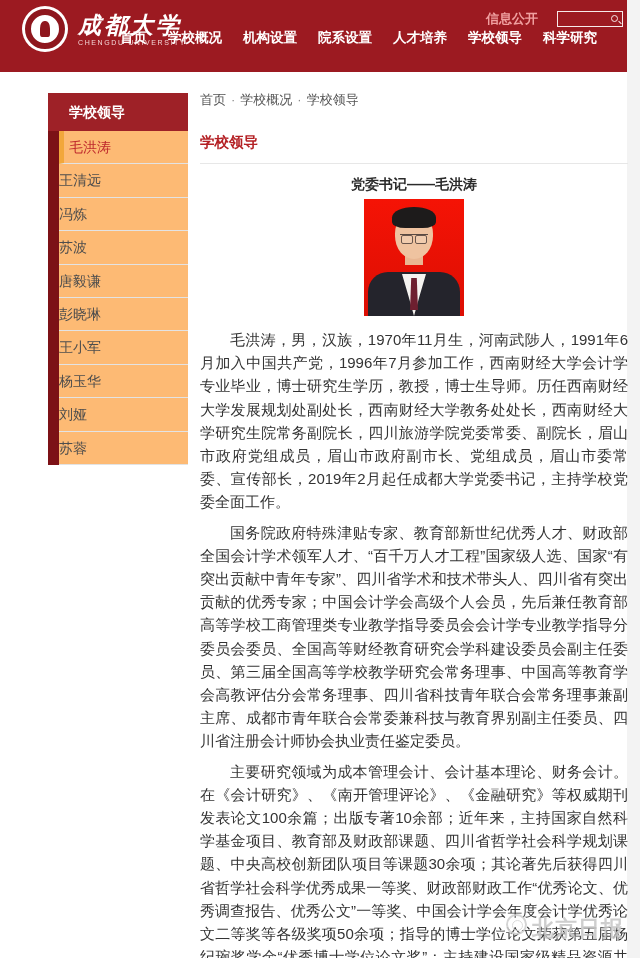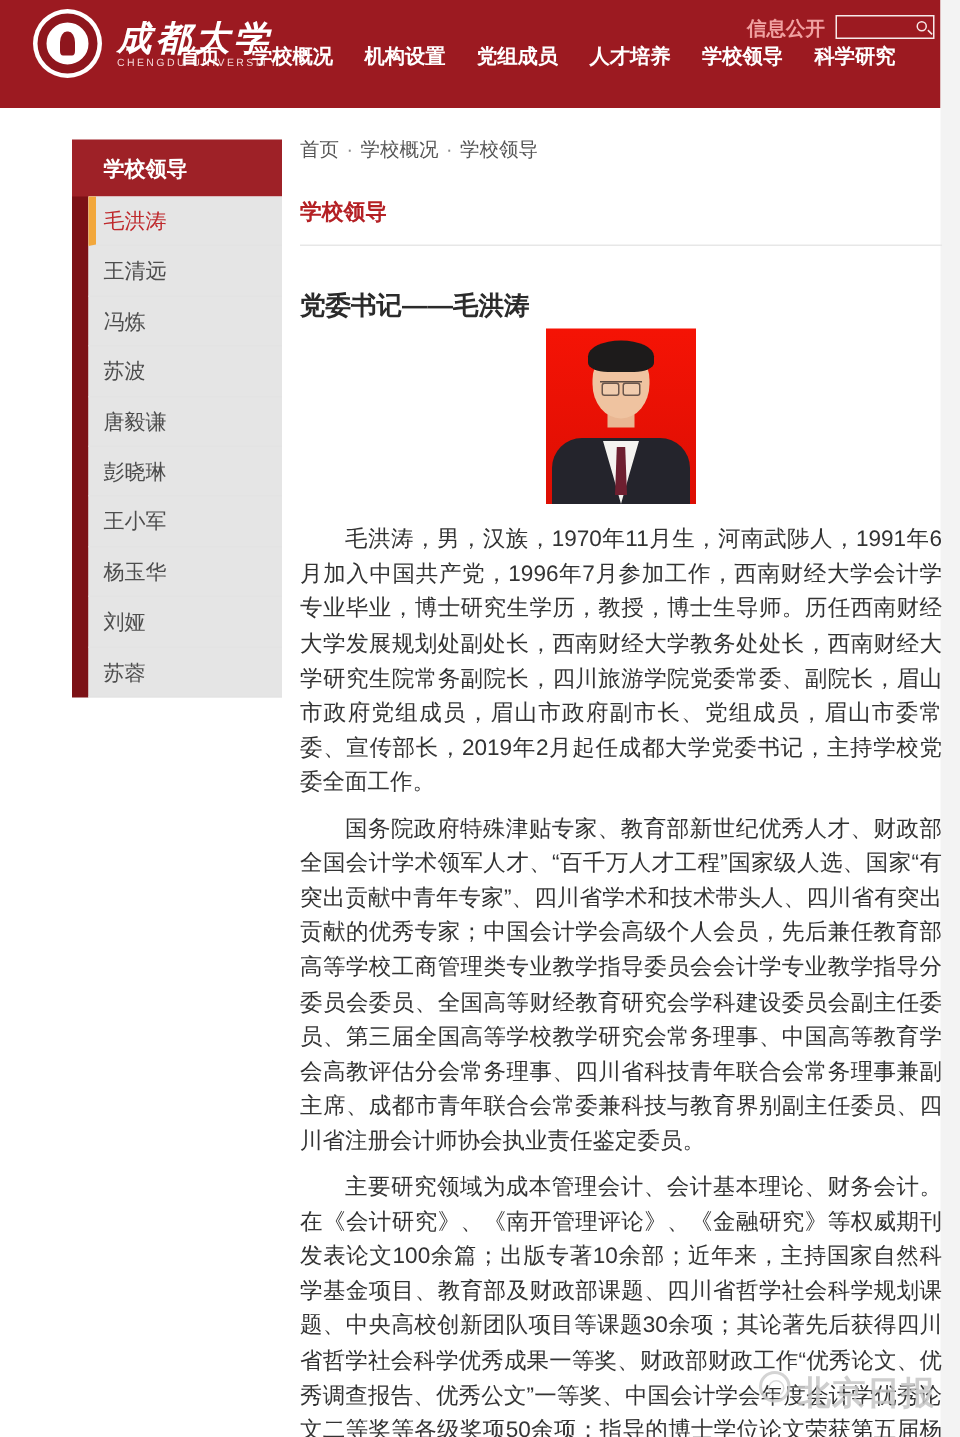--- a/index.html
+++ b/index.html
@@ -10,49 +10,49 @@
   
   .site-header { position:absolute; left:0; top:0; width:627px; height:72px; background:#9c1a21; }
   .logo-link { position:absolute; left:22px; top:6px; display:flex; align-items:center; gap:10px; text-decoration:none; }
   .seal { width:46px; height:46px; border-radius:50%; background:#ffffff; display:flex; align-items:center; justify-content:center; }
   .seal-ring { width:40px; height:40px; border-radius:50%; border:6px solid #8e161d; background:#ffffff; display:flex; align-items:center; justify-content:center; }
   .seal-mark { width:10px; height:16px; background:#8e161d; border-radius:45% 45% 20% 20%; }
   .logo-text { display:flex; flex-direction:column; }
   .logo-cn { color:#ffffff; font-size:23px; font-weight:bold; font-style:italic; letter-spacing:3px; line-height:26px; }
   .logo-en { color:#f3d6d6; font-size:7px; letter-spacing:1.6px; margin-top:1px; }
 
-  .header-topright { position:absolute; right:4px; top:10px; display:flex; align-items:flex-start; gap:7px; }
+  .header-topright { position:absolute; right:4px; top:10px; display:flex; align-items:center; gap:19px; }
   .info-link { color:#f0a0a0; font-size:13px; font-weight:bold; text-decoration:none; white-space:nowrap; }
   .search-box { width:66px; height:16px; border:1px solid #f7eaea; background:transparent; position:relative; cursor:text; }
   .mag { position:absolute; right:4px; top:3px; width:7px; height:7px; border:1px solid #f7eaea; border-radius:50%; }
   .mag::after { content:""; position:absolute; left:6px; top:6px; width:4px; height:1px; background:#f7eaea; transform:rotate(45deg); }
 
   .main-nav { position:absolute; left:120px; top:29px; width:500px; }
   .nav-row { display:flex; gap:21px; margin-bottom:7px; }
   .nav-link { color:#ffffff; font-size:13.5px; font-weight:bold; text-decoration:none; white-space:nowrap; }
 
   
   .scroll-strip { position:absolute; right:0; top:0; width:13px; height:958px; background:#f3f3f3; }
 
   
   .sidebar-strip { position:absolute; left:48px; top:110px; width:11px; height:355px; background:#7c1116; }
   .sidebar-title { position:absolute; left:48px; top:93px; width:140px; height:38px; background:#9e2127; color:#ffffff; font-size:14px; font-weight:bold; line-height:38px; padding-left:21px; }
-  .side-menu { position:absolute; left:59px; top:131px; width:129px; list-style:none; background:#e5e5e5; }
-  .menu-item { height:33.4px; line-height:33px; border-bottom:1px solid #e3e3e3; padding-left:10px; font-size:14px; color:#4d4d4d; cursor:pointer; }
+  .side-menu { position:absolute; left:59px; top:131px; width:129px; list-style:none; background:#fdba74; }
+  .menu-item { height:33.4px; line-height:33px; border-bottom:1px solid #e3e3e3; font-size:14px; color:#4d4d4d; cursor:pointer; }
   .menu-item.active { color:#bf2a2d; border-left:5px solid #f2a73b; padding-left:5px; }
 
   
   .content { position:absolute; left:200px; top:93px; width:428px; }
   .breadcrumb { font-size:13px; color:#555555; line-height:13px; }
   .crumb { color:#555555; text-decoration:none; cursor:pointer; }
   .crumb-sep { color:#888888; margin:0 5px; }
   .section-title { margin-top:29px; color:#b42024; font-size:14.5px; font-weight:bold; line-height:15px; }
   .title-rule { margin-top:13px; border-bottom:1px solid #e7e7e7; height:0; }
 
-  .profile-caption { margin-top:32px; text-align:left; font-weight:bold; font-size:17px; color:#2b2b2b; line-height:16px; }
+  .profile-caption { margin-top:12px; text-align:center; font-weight:bold; font-size:14px; color:#2b2b2b; line-height:16px; }
   .photo { position:relative; width:100px; height:117px; margin:7px auto 0 auto; background:linear-gradient(180deg,#f51305 0%,#dc0e03 100%); overflow:hidden; }
   .p-suit  { position:absolute; bottom:-6px; left:4px; width:92px; height:50px; background:#24242c; border-radius:20px 20px 0 0; }
   .p-neck  { position:absolute; top:52px; left:41px; width:18px; height:14px; background:#e9b692; }
   .p-shirt { position:absolute; bottom:0; left:38px; width:24px; height:42px; background:#f5f3f0; clip-path:polygon(0 0,100% 0,72% 55%,50% 100%,28% 55%); }
   .p-tie   { position:absolute; bottom:6px; left:46px; width:8px; height:32px; background:#6e1f30; clip-path:polygon(15% 0,85% 0,100% 100%,0 100%); }
   .p-face  { position:absolute; top:14px; left:31px; width:38px; height:46px; background:#efc3a0; border-radius:46% 46% 52% 52%; }
   .p-hair  { position:absolute; top:8px; left:28px; width:44px; height:21px; background:#1d1b1b; border-radius:50% 50% 30% 30%; }
   .p-glasses { position:absolute; top:35px; left:36px; width:28px; height:8px; border-top:1px solid #5a4a42; }
   .p-glasses::before, .p-glasses::after { content:""; position:absolute; top:0; width:10px; height:7px; border:1px solid #6a564c; border-radius:2px; background:rgba(255,255,255,.15); }
   .p-glasses::before { left:1px; } .p-glasses::after { right:1px; }
@@ -89,21 +89,21 @@
       <div class="search-box">
         <span class="mag"></span>
       </div>
     </div>
 
     <nav class="main-nav">
       <div class="nav-row">
         <a class="nav-link">首页</a>
         <a class="nav-link">学校概况</a>
         <a class="nav-link">机构设置</a>
-        <a class="nav-link">党组成员</a>
+        <a class="nav-link">院系设置</a>
         <a class="nav-link">人才培养</a>
         <a class="nav-link">学校领导</a>
         <a class="nav-link">科学研究</a>
       </div>
     </nav>
   </header>
 
   <div class="scroll-strip"></div>
 
   <div class="sidebar-strip"></div>

